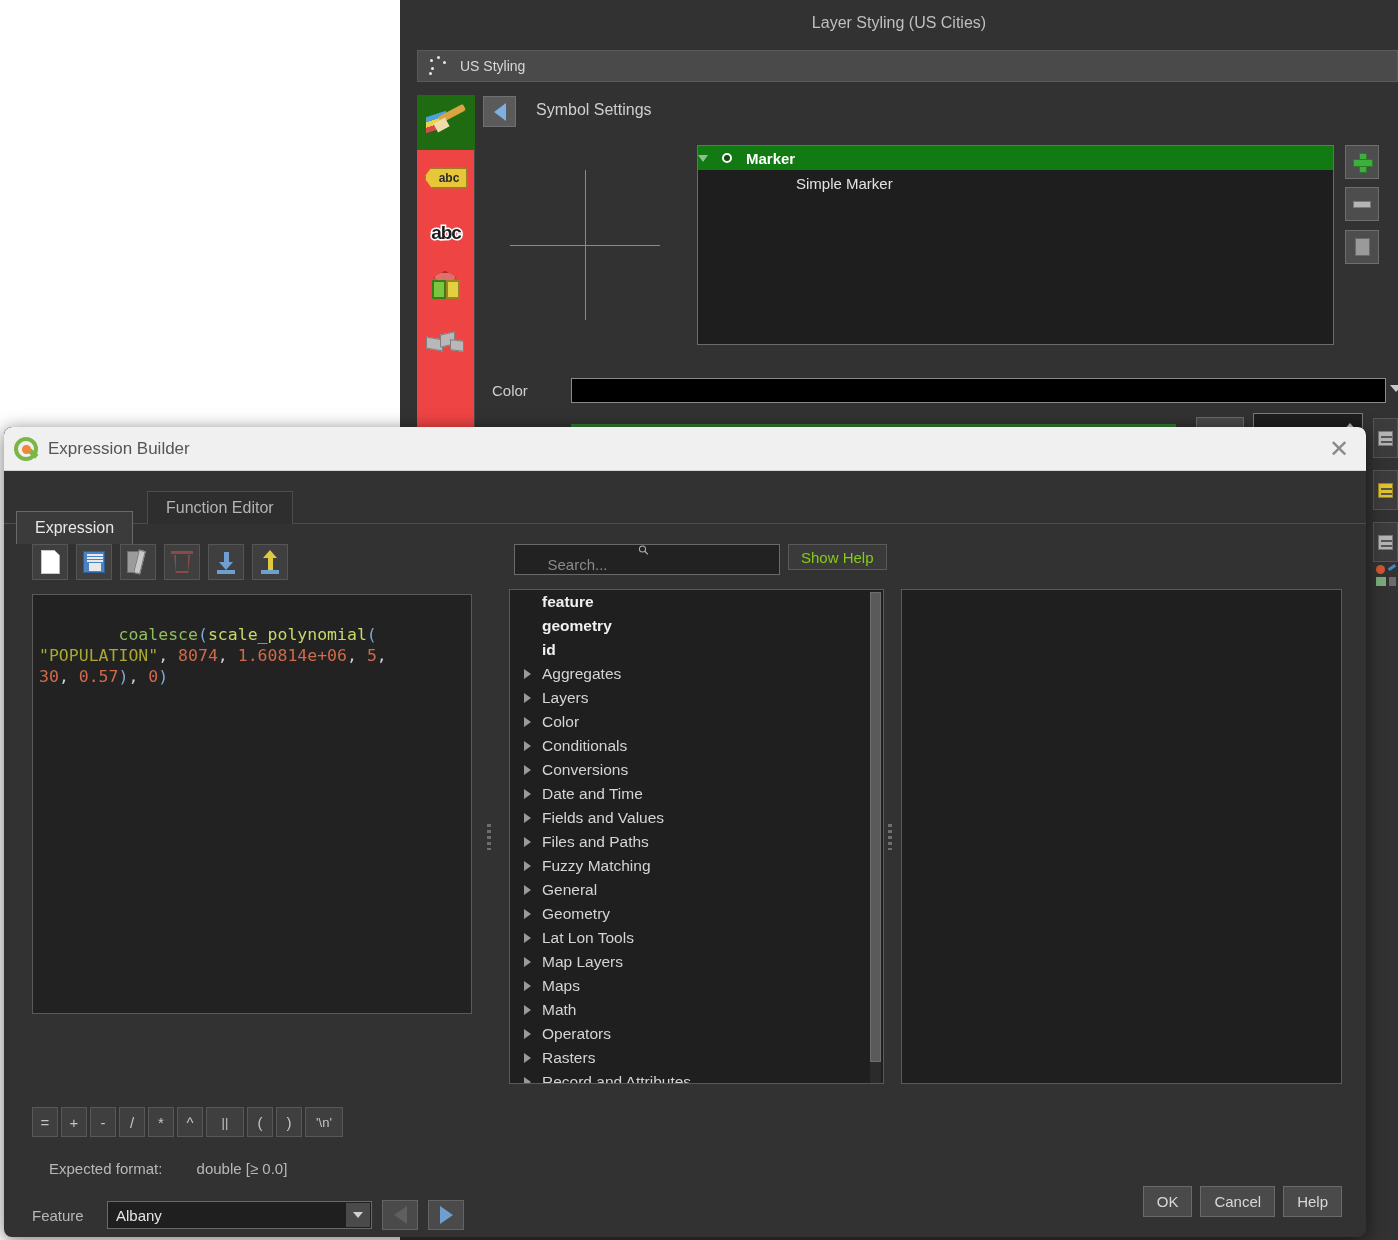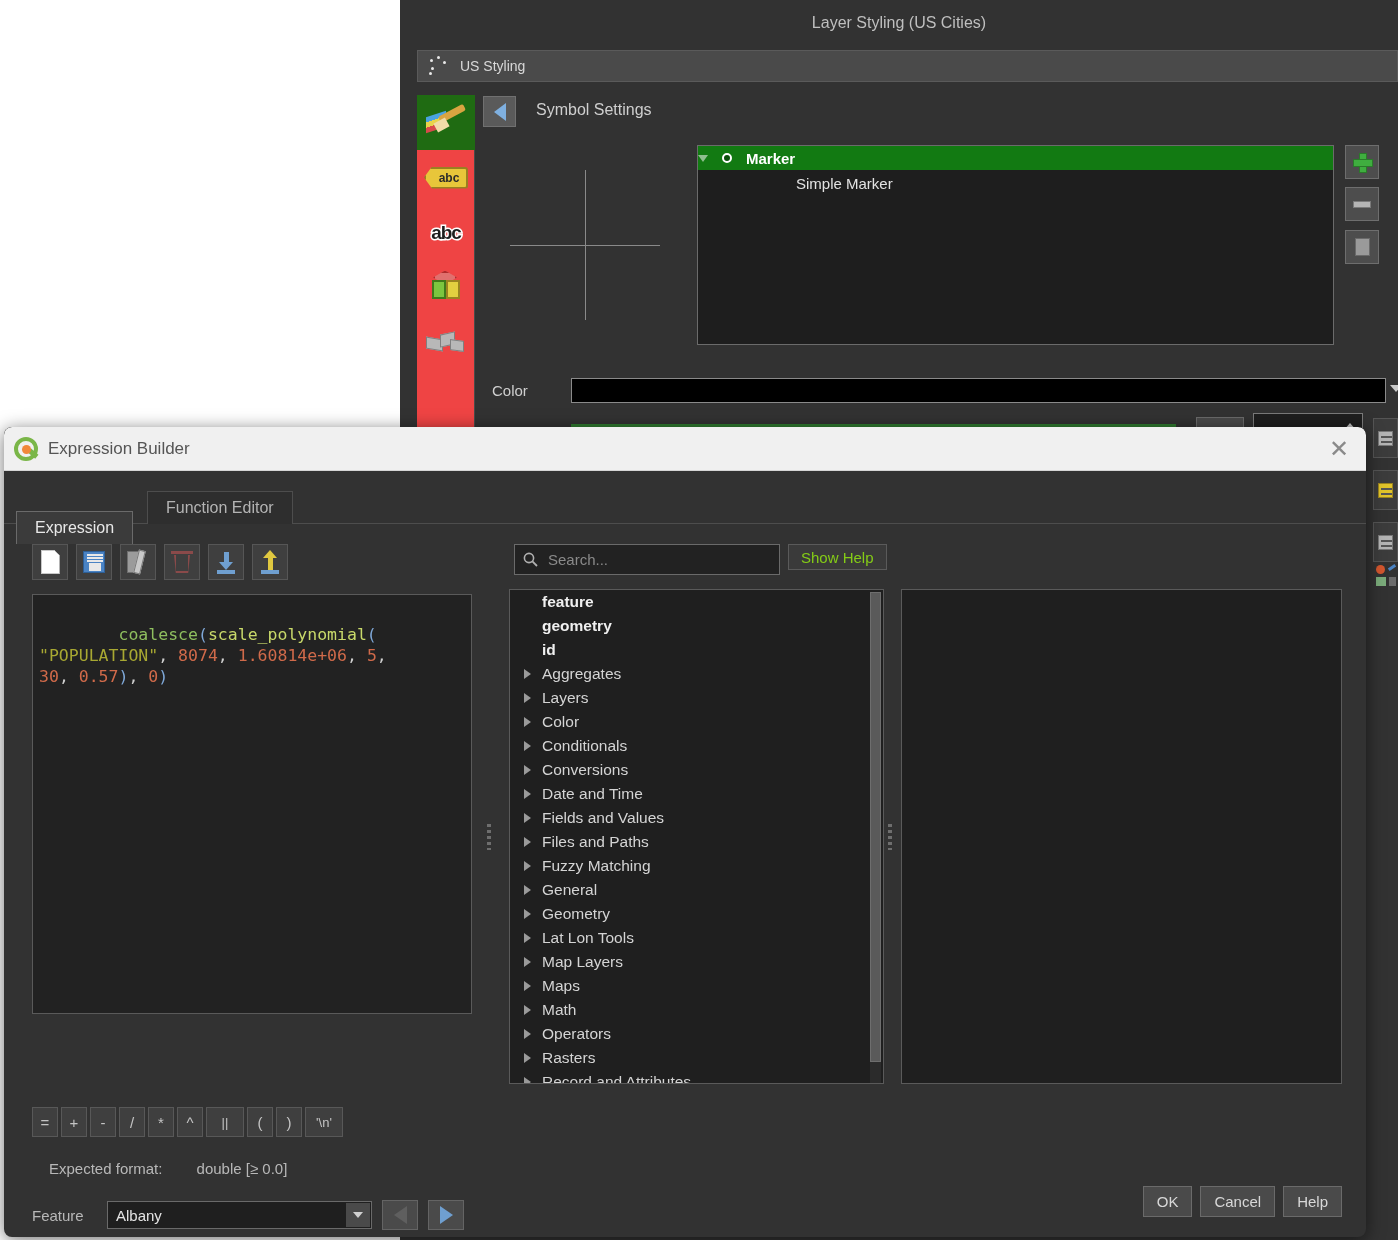--- a/index.html
+++ b/index.html
@@ -274,21 +274,21 @@
     clip-path: polygon(0 0, 100% 0, 88% 100%, 12% 100%);
   }
   .ic-arrow { width: 22px; height: 24px; position: relative; }
   .ic-arrow .shaft { position: absolute; left: 9px; width: 5px; }
   .ic-arrow .head { position: absolute; left: 4px; width: 0; height: 0; border-left: 7px solid transparent; border-right: 7px solid transparent; }
   .ic-arrow .base { position: absolute; left: 2px; bottom: 0; width: 18px; height: 4px; }
 
   .search-wrap { position: absolute; left: 510px; top: 20px; display: flex; gap: 8px; }
   .search-box {
     width: 266px; height: 31px; background: #222222; border: 1px solid #6a6a6a;
-    display: flex; align-items: center; padding: 0 8px;
+    display: flex; align-items: center; padding: 0 8px; flex-direction: column;
   }
   .search-box svg { margin-right: 8px; }
   .search-box input {
     flex: 1; background: transparent; border: none; outline: none;
     color: #d0d0d0; font-size: 15px; font-family: "Liberation Sans", sans-serif;
   }
   .search-box input::placeholder { color: #8a8a8a; }
   .show-help-btn {
     height: 26px; padding: 0 12px; background: #3a3a3a; border: 1px solid #5a5a5a;
     color: #84cc16; font-size: 15px; display: flex; align-items: center;

